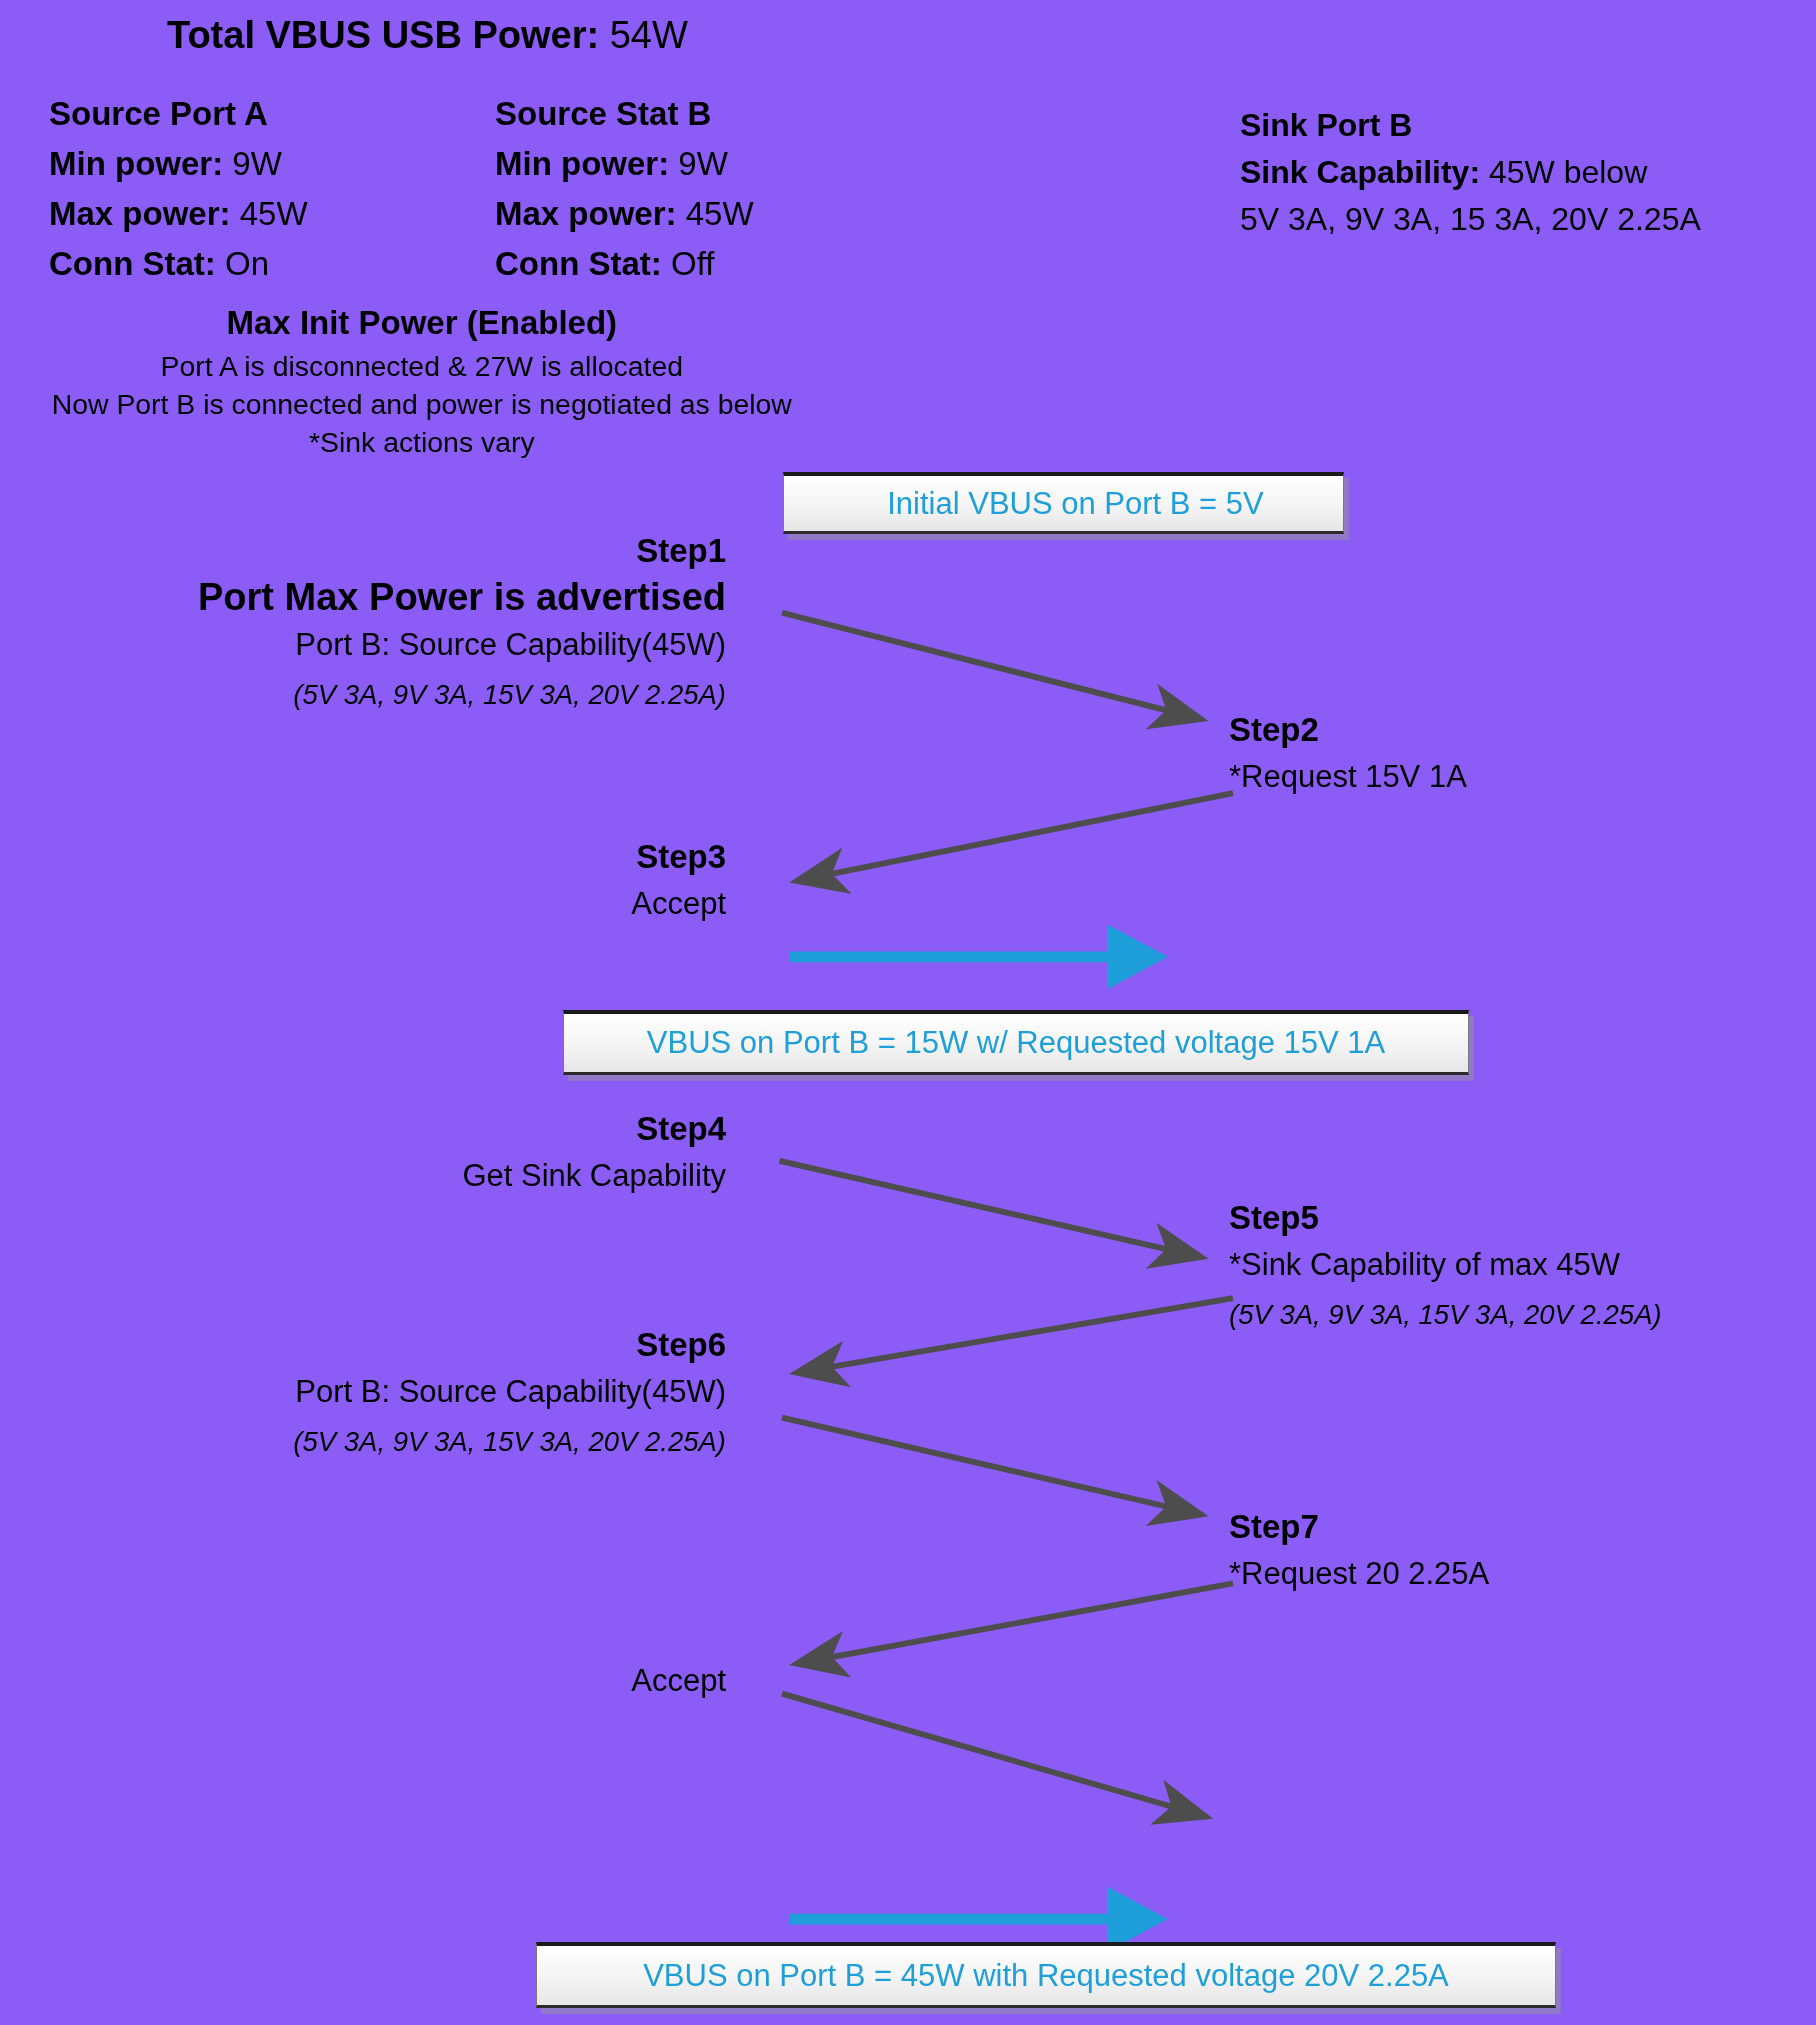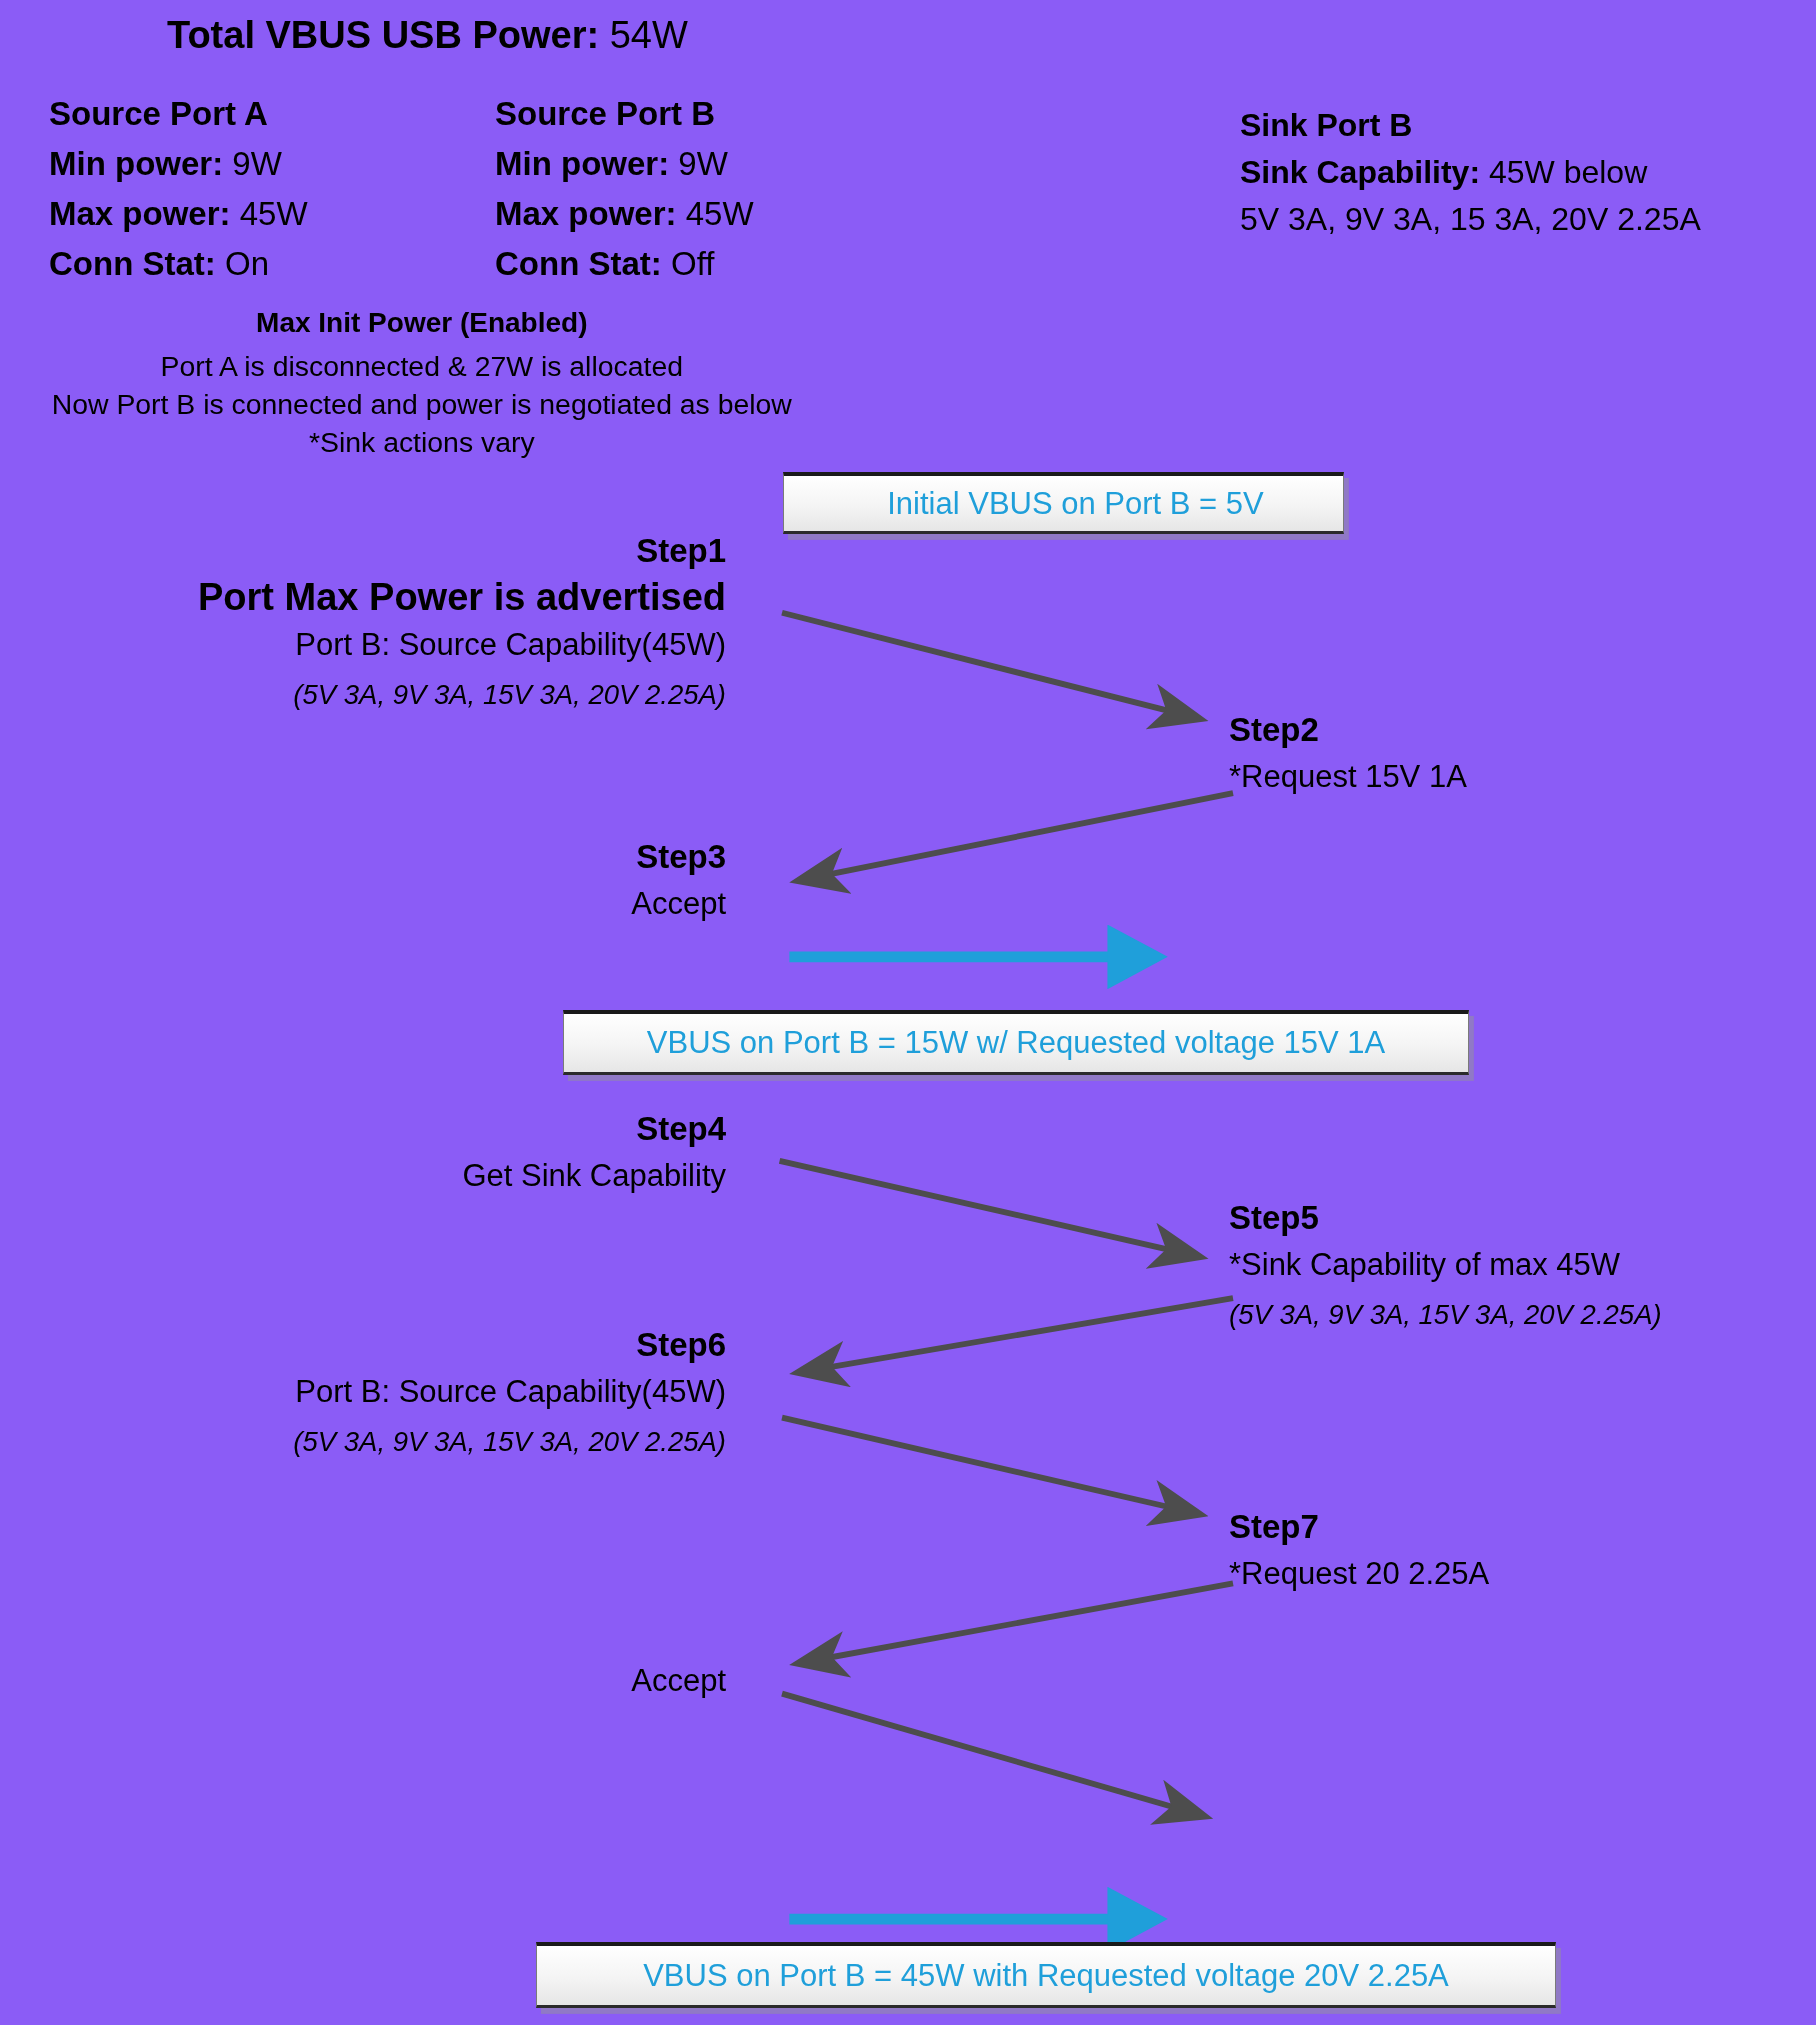--- a/index.html
+++ b/index.html
@@ -9,21 +9,21 @@
   }
   html,body{margin:0;padding:0;background:#ffffff;}
   body{font-family:"Liberation Sans",sans-serif;color:#000;}
   .canvas{position:relative;width:1817px;height:2025px;background:#8b5cf6;overflow:hidden;}
   .t{position:absolute;white-space:nowrap;}
   .b{font-weight:bold;}
   .title{font-size:38px;}
   .portblock{font-size:33px;line-height:50px;}
   .sinkblock{font-size:32px;line-height:47px;}
   .scenario{font-size:28.4px;line-height:38px;text-align:center;}
-  .scenario .sc-title{font-size:28px;font-weight:bold;line-height:49px;}
+  .scenario .sc-title{font-size:33px;font-weight:bold;line-height:49px;}
   .step-left{position:absolute;left:74px;width:652px;text-align:right;white-space:nowrap;}
   .step-right{position:absolute;left:1229px;width:588px;text-align:left;white-space:nowrap;}
   .step-label{font-size:33px;font-weight:bold;line-height:47px;}
   .step-headline{font-size:38px;font-weight:bold;line-height:47px;}
   .step-line{font-size:31px;line-height:47px;}
   .step-detail{font-size:27.5px;font-style:italic;line-height:53px;}
   .vbox{
     position:absolute;
     border:1.5px solid #7a7a7a;
     border-top:4.9px solid var(--box-border-dark,#1A1A1A);
@@ -68,21 +68,21 @@
   </div>
 
   <div class="t portblock" style="left:49px;top:89px;">
     <div class="b">Source Port A</div>
     <div><span class="b">Min power:</span><span> 9W</span></div>
     <div><span class="b">Max power:</span><span> 45W</span></div>
     <div><span class="b">Conn Stat:</span><span> On</span></div>
   </div>
 
   <div class="t portblock" style="left:495px;top:89px;">
-    <div class="b">Source Port B</div>
+    <div class="b">Source Stat B</div>
     <div><span class="b">Min power:</span><span> 9W</span></div>
     <div><span class="b">Max power:</span><span> 45W</span></div>
     <div><span class="b">Conn Stat:</span><span> Off</span></div>
   </div>
 
   <div class="t sinkblock" style="left:1240px;top:102px;">
     <div class="b">Sink Port B</div>
     <div><span class="b">Sink Capability:</span><span> 45W below</span></div>
     <div>5V 3A, 9V 3A, 15 3A, 20V 2.25A</div>
   </div>

